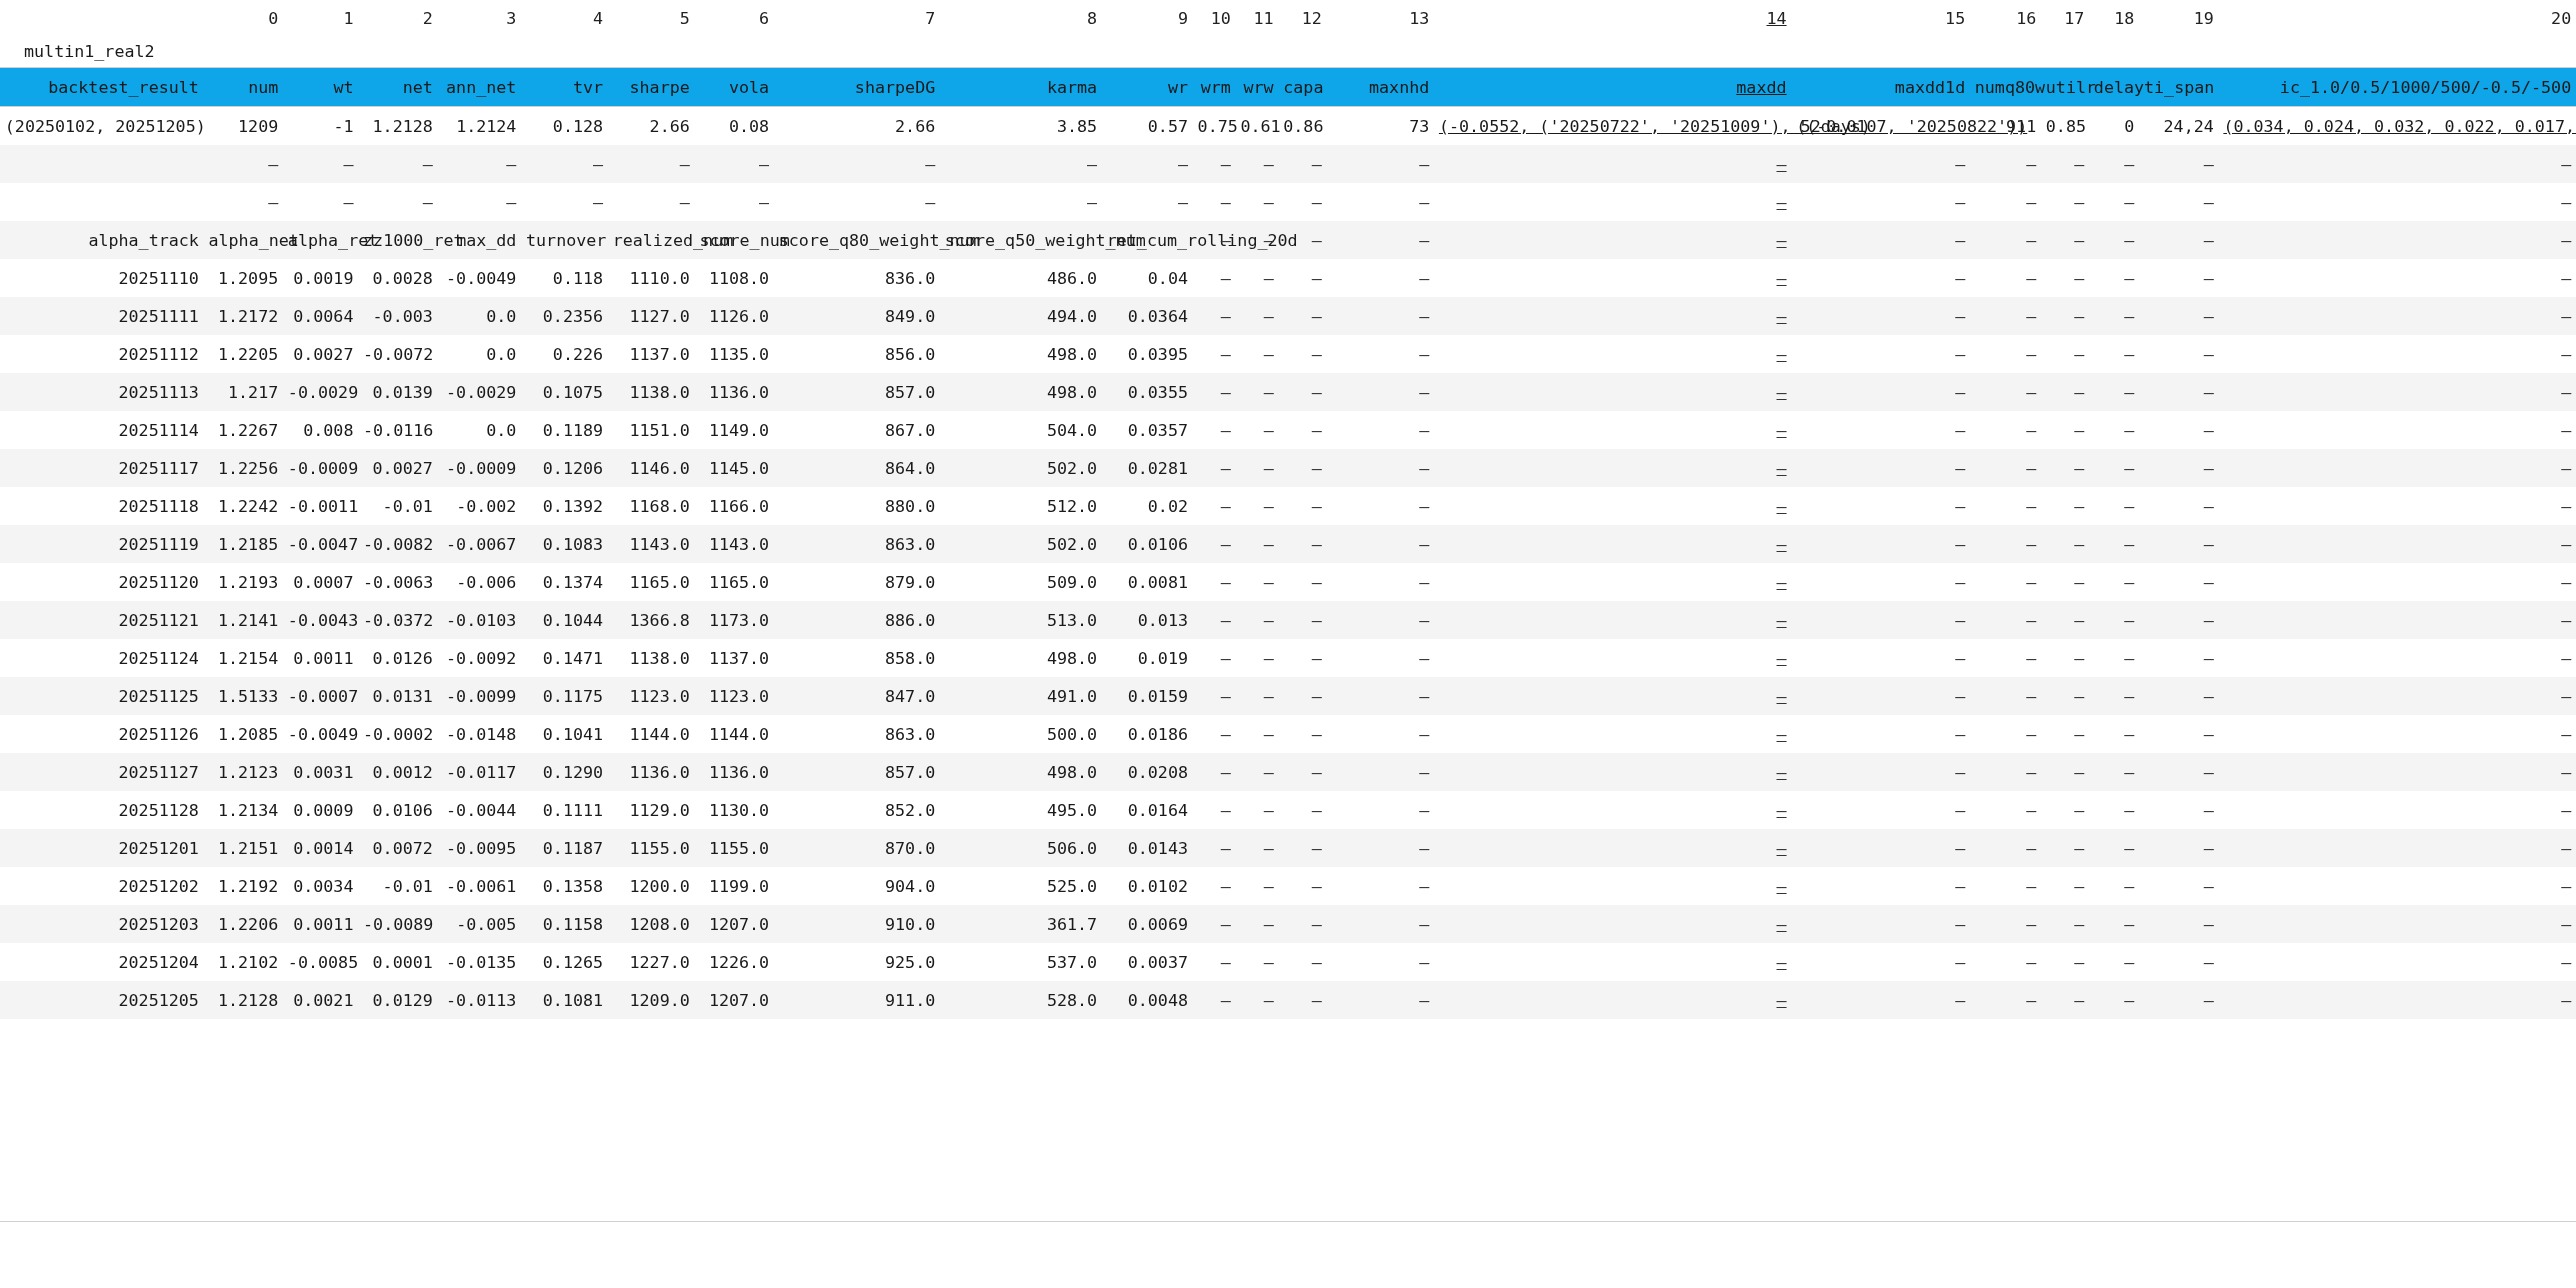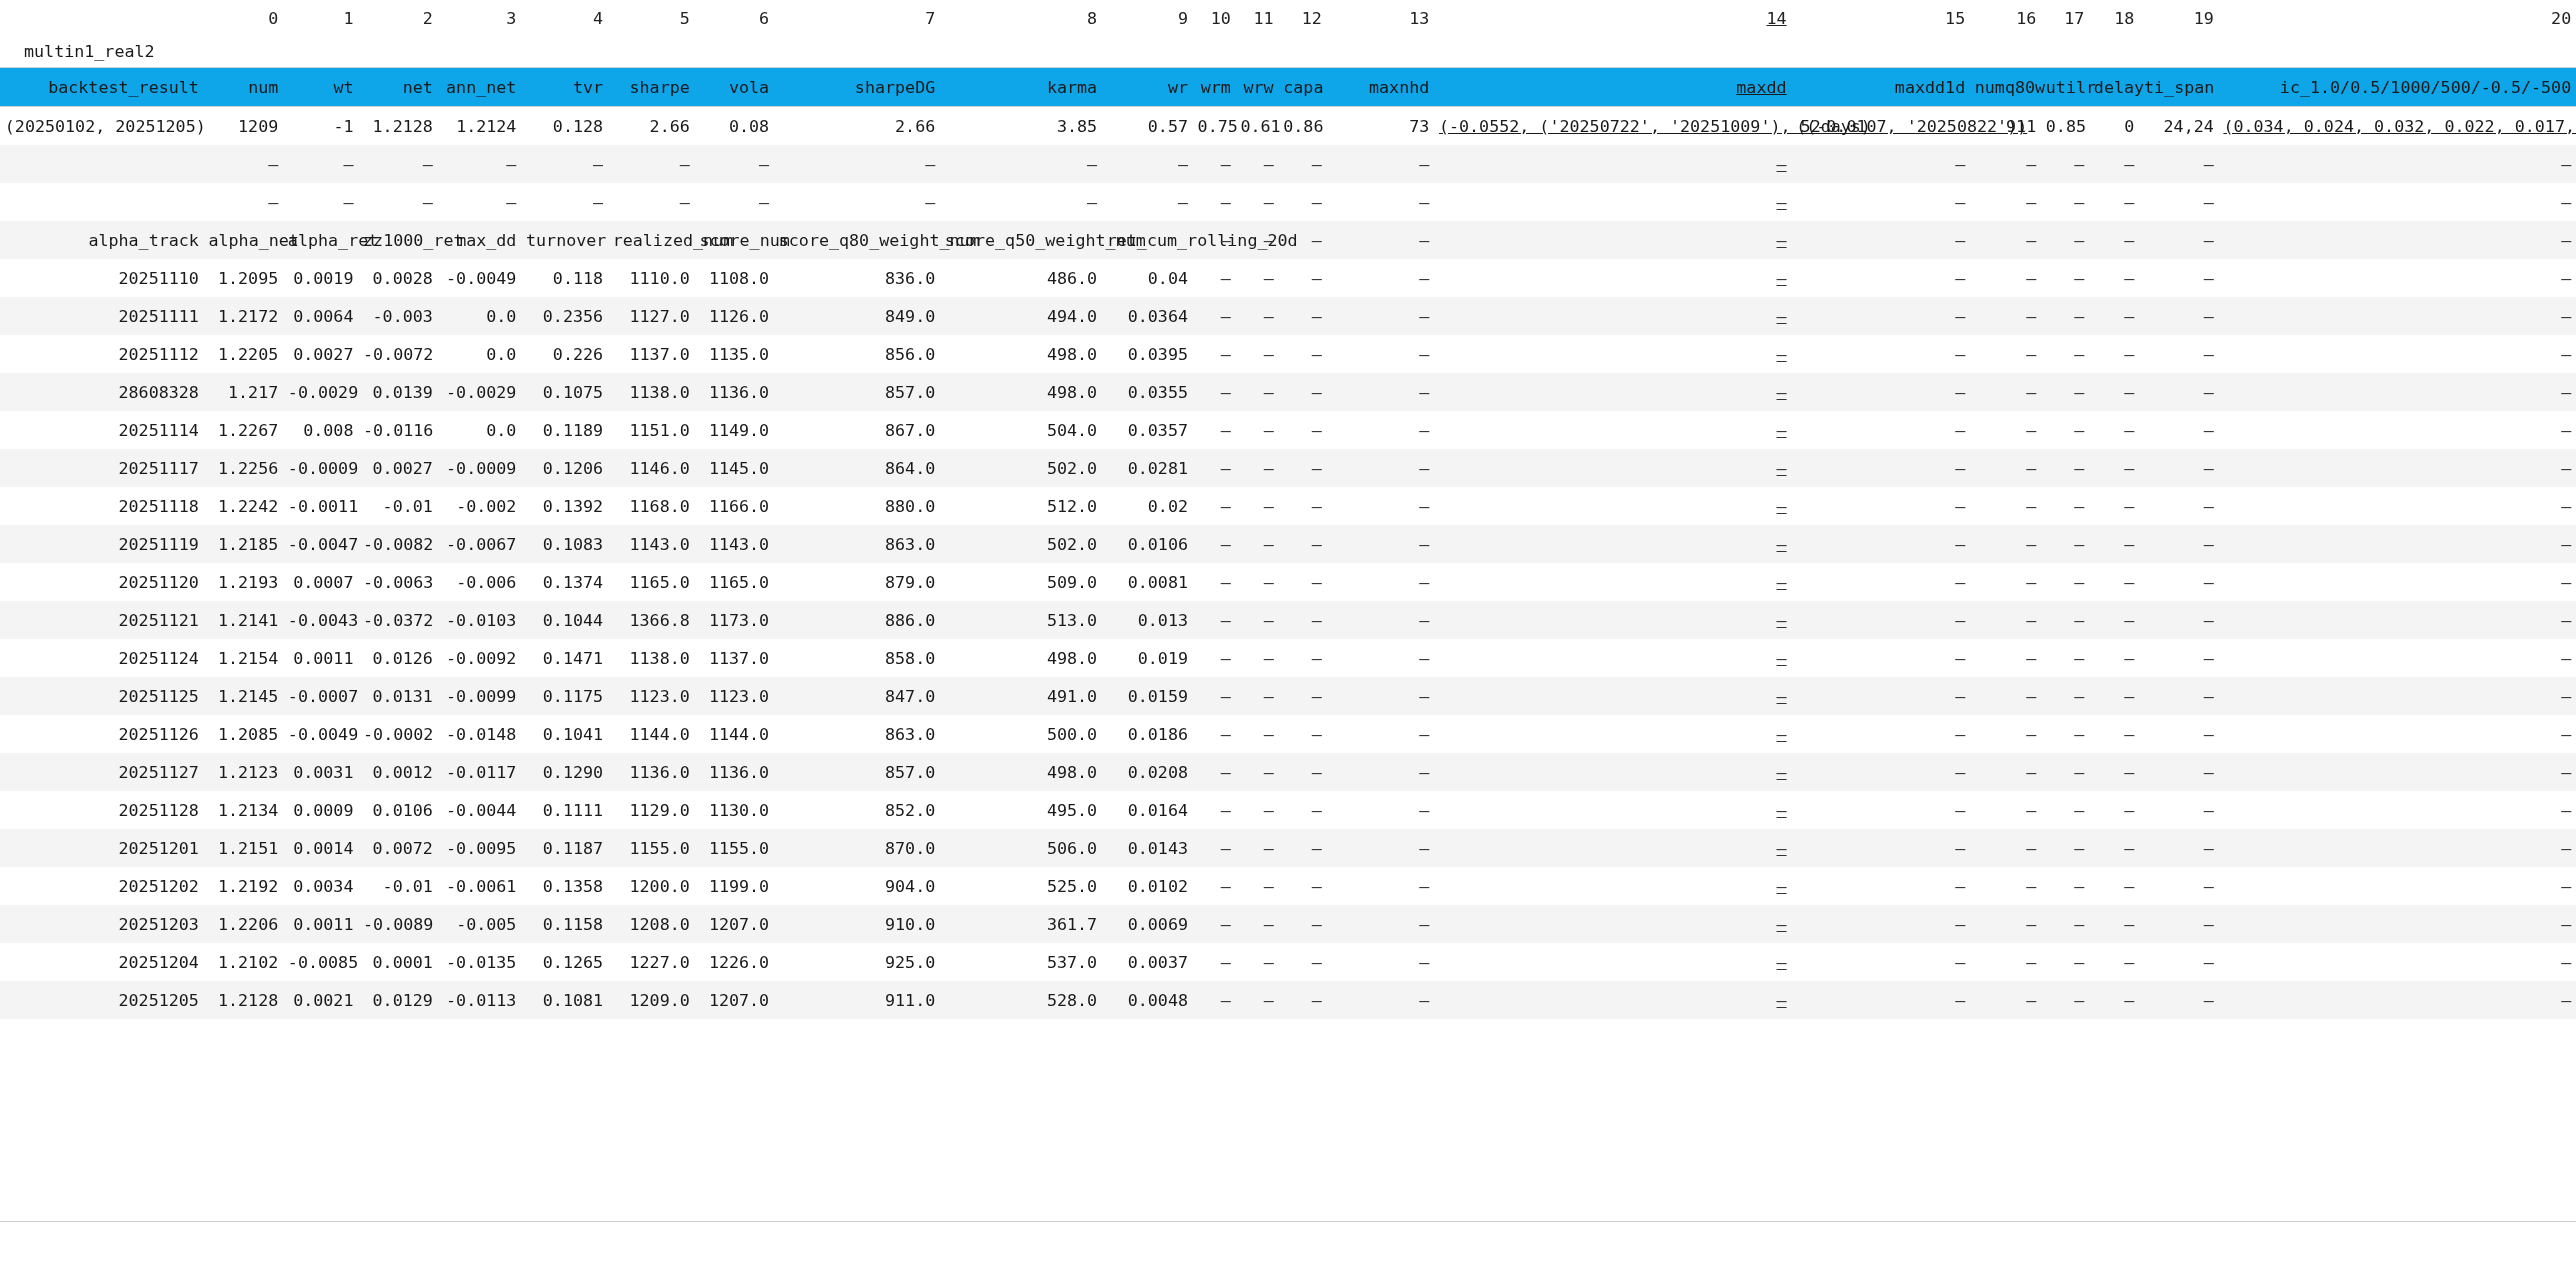--- a/index.html
+++ b/index.html
@@ -343,21 +343,21 @@
           <td class="dash">—</td>
           <td class="ctr dash">—</td>
           <td class="dash">—</td>
           <td class="dash">—</td>
           <td class="dash">—</td>
           <td class="dash">—</td>
           <td class="dash">—</td>
           <td class="dash">—</td>
         </tr>
         <tr class="datarow zebra">
-          <td>28608328</td>
+          <td>20251113</td>
           <td>1.217</td>
           <td>-0.0029</td>
           <td>0.0139</td>
           <td>-0.0029</td>
           <td>0.1075</td>
           <td>1138.0</td>
           <td>1136.0</td>
           <td>857.0</td>
           <td>498.0</td>
           <td>0.0355</td>
@@ -536,21 +536,21 @@
           <td class="ctr dash">—</td>
           <td class="dash">—</td>
           <td class="dash">—</td>
           <td class="dash">—</td>
           <td class="dash">—</td>
           <td class="dash">—</td>
           <td class="dash">—</td>
         </tr>
         <tr class="datarow zebra">
           <td>20251125</td>
-          <td>1.2145</td>
+          <td>1.5133</td>
           <td>-0.0007</td>
           <td>0.0131</td>
           <td>-0.0099</td>
           <td>0.1175</td>
           <td>1123.0</td>
           <td>1123.0</td>
           <td>847.0</td>
           <td>491.0</td>
           <td>0.0159</td>
           <td class="dash">—</td>

